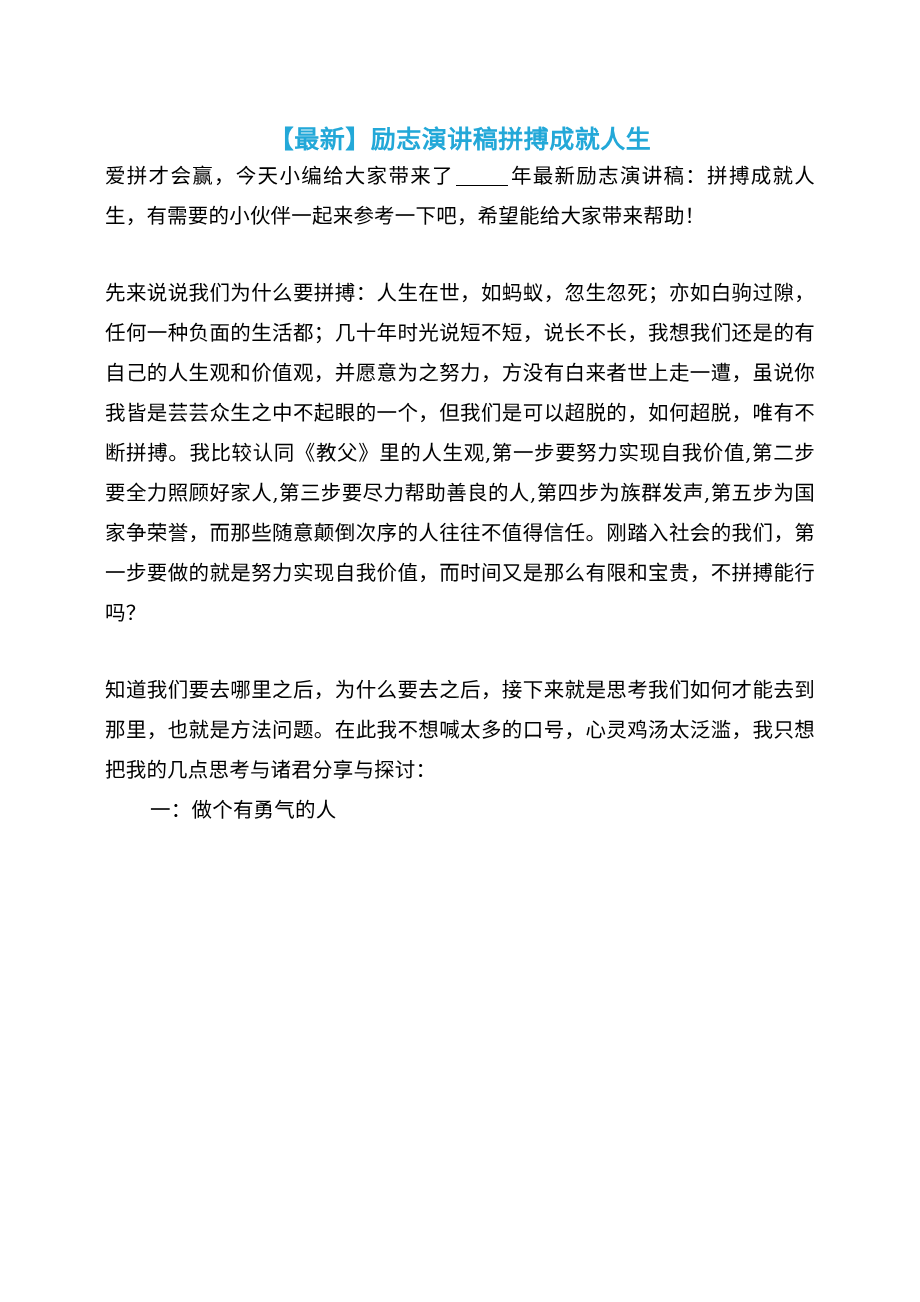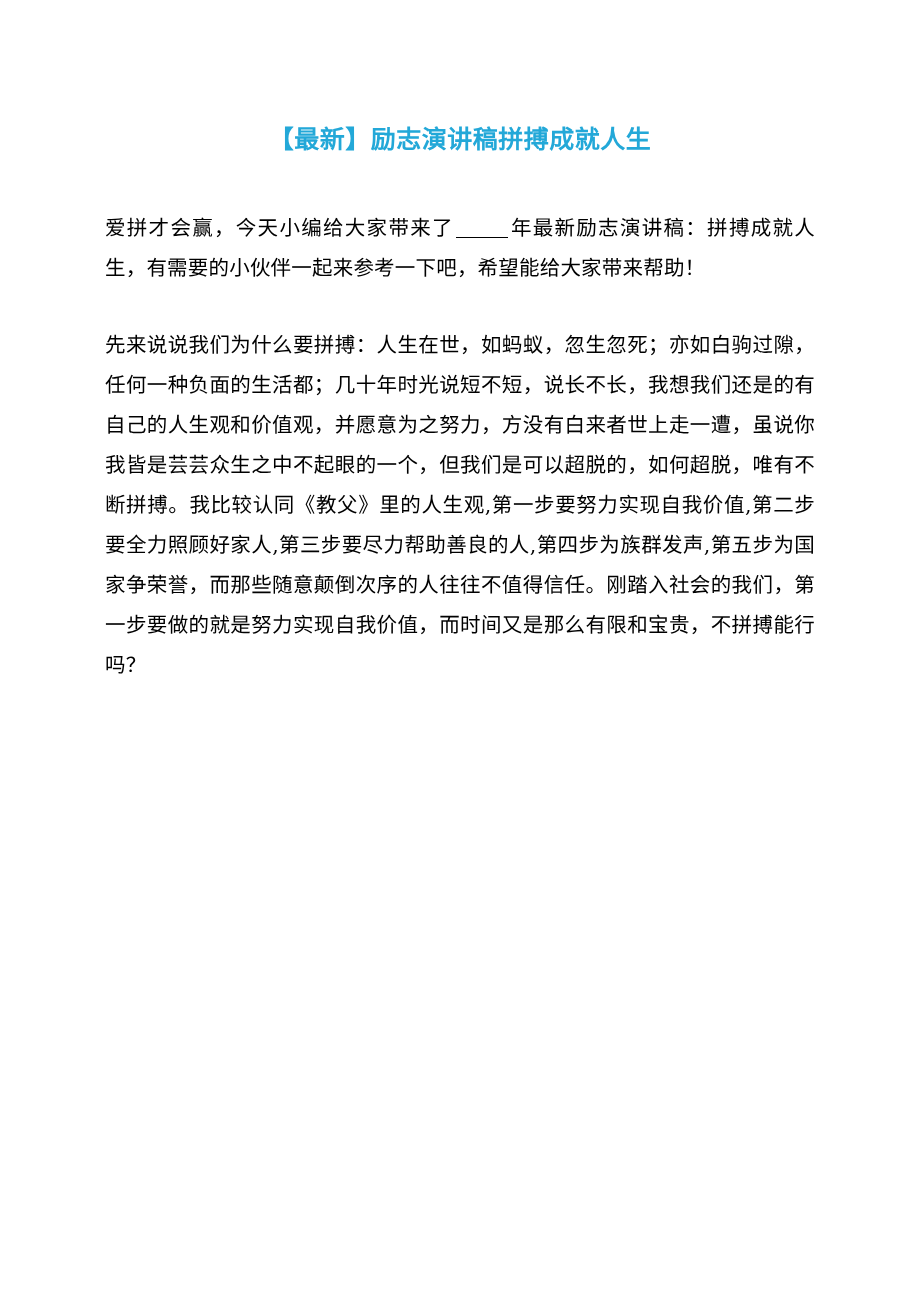--- a/index.html
+++ b/index.html
@@ -27,21 +27,20 @@
     text-align: center;
     font-size: 25px;
     font-weight: bold;
     color: #23a8d8;
     letter-spacing: 0.5px;
     padding-top: 122px;
     line-height: 1.4;
     font-family: "DejaVu Serif", "Liberation Serif", serif;
   }
   .body-block {
-    margin-top: 52px;
   }
   p.para {
     margin: 0 0 0 0;
     font-size: 20.5px;
     line-height: 1.95;
     text-align: justify;
     text-justify: inter-ideograph;
     letter-spacing: 0.2px;
   }
   .gap-lg {
@@ -72,19 +71,21 @@
   <div class="body-block">
 
     <p class="para"><span>爱拼才会赢，今天小编给大家带来了</span><span class="blank-fill"></span><span>年最新励志演讲稿：拼搏成就人生，有需要的小伙伴一起来参考一下吧，希望能给大家带来帮助！</span></p>
 
     <div class="gap-lg"></div>
 
     <p class="para">先来说说我们为什么要拼搏：人生在世，如蚂蚁，忽生忽死；亦如白驹过隙，任何一种负面的生活都；几十年时光说短不短，说长不长，我想我们还是的有自己的人生观和价值观，并愿意为之努力，方没有白来者世上走一遭，虽说你我皆是芸芸众生之中不起眼的一个，但我们是可以超脱的，如何超脱，唯有不断拼搏。我比较认同《教父》里的人生观,第一步要努力实现自我价值,第二步要全力照顾好家人,第三步要尽力帮助善良的人,第四步为族群发声,第五步为国家争荣誉，而那些随意颠倒次序的人往往不值得信任。刚踏入社会的我们，第一步要做的就是努力实现自我价值，而时间又是那么有限和宝贵，不拼搏能行吗？</p>
 
     <div class="gap-lg"></div>
 
+    <p class="para">知道我们要去哪里之后，为什么要去之后，接下来就是思考我们如何才能去到那里，也就是方法问题。在此我不想喊太多的口号，心灵鸡汤太泛滥，我只想把我的几点思考与诸君分享与探讨：</p>
 
+    <p class="para indent">一：做个有勇气的人</p>
 
     <div class="gap-md"></div>
 
 
   </div>
 </div>
 
 </body></html>

